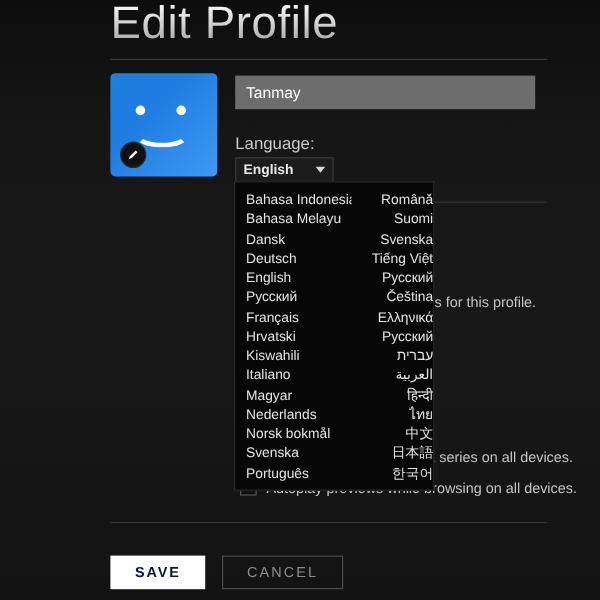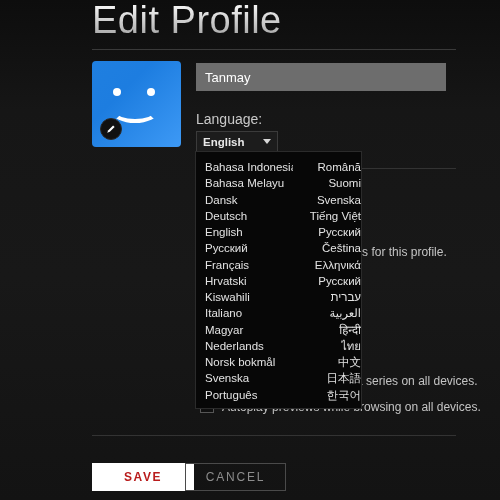--- a/index.html
+++ b/index.html
@@ -209,25 +209,25 @@
     white-space: nowrap;
     cursor: pointer;
     overflow: hidden;
   }
 
   
   .btn-save {
     position: absolute;
     left: 92px;
     top: 463px;
-    width: 102px;
+    width: 79px;
     height: 28px;
     background: #ffffff;
     border: none;
-    color: #b91c1c;
+    color: #0f172a;
     font-family: "Liberation Sans", sans-serif;
     font-size: 12px;
     font-weight: bold;
     letter-spacing: 1.6px;
     cursor: pointer;
   }
   .btn-cancel {
     position: absolute;
     left: 185px;
     top: 463px;

